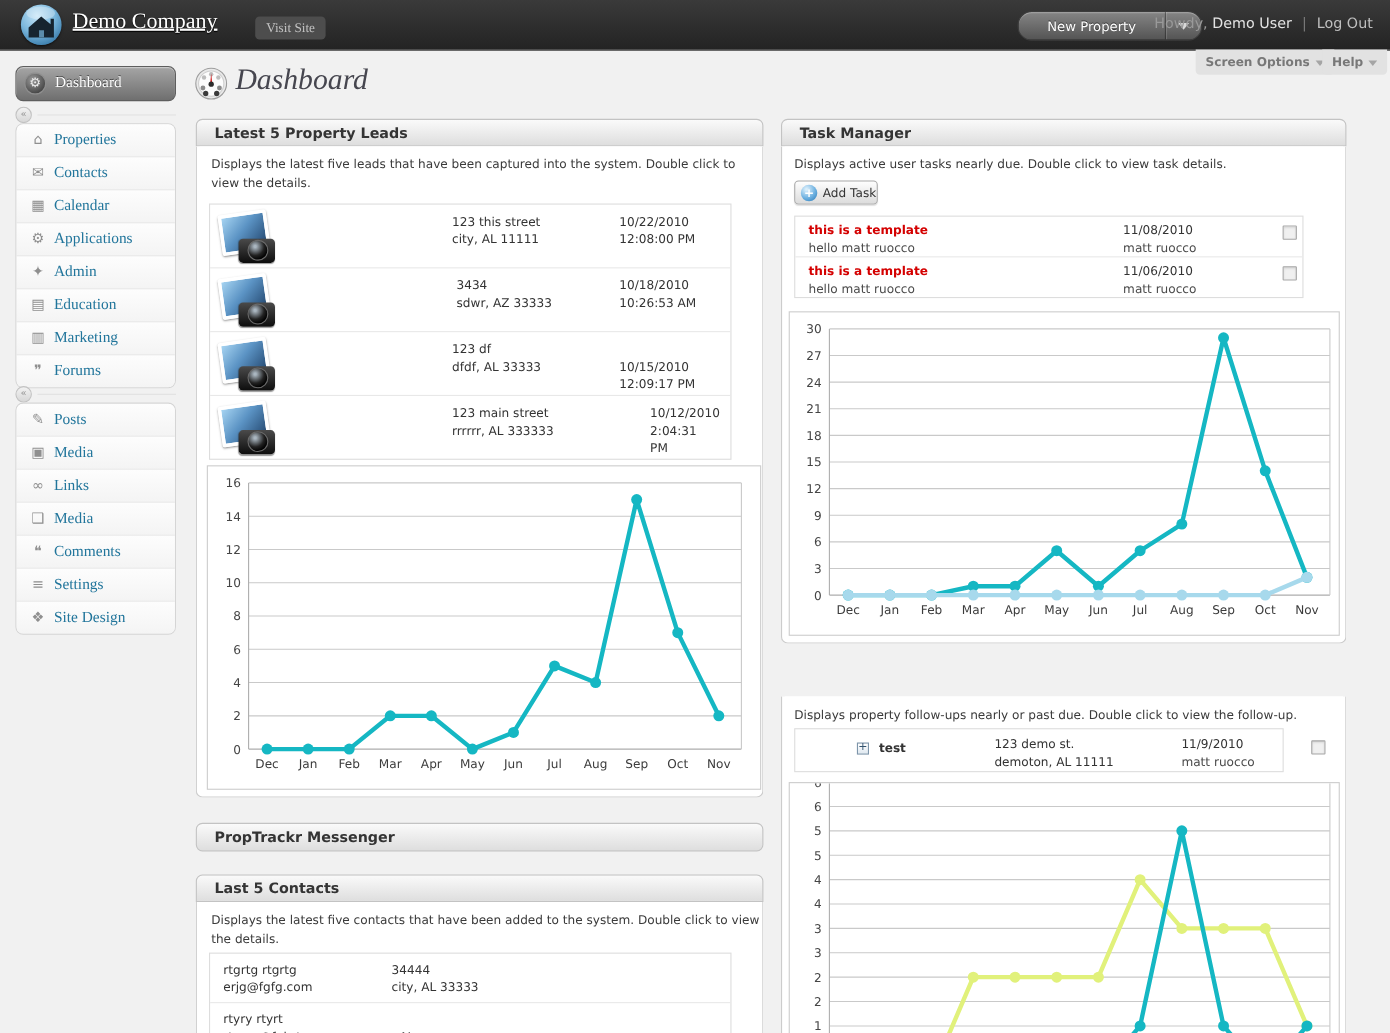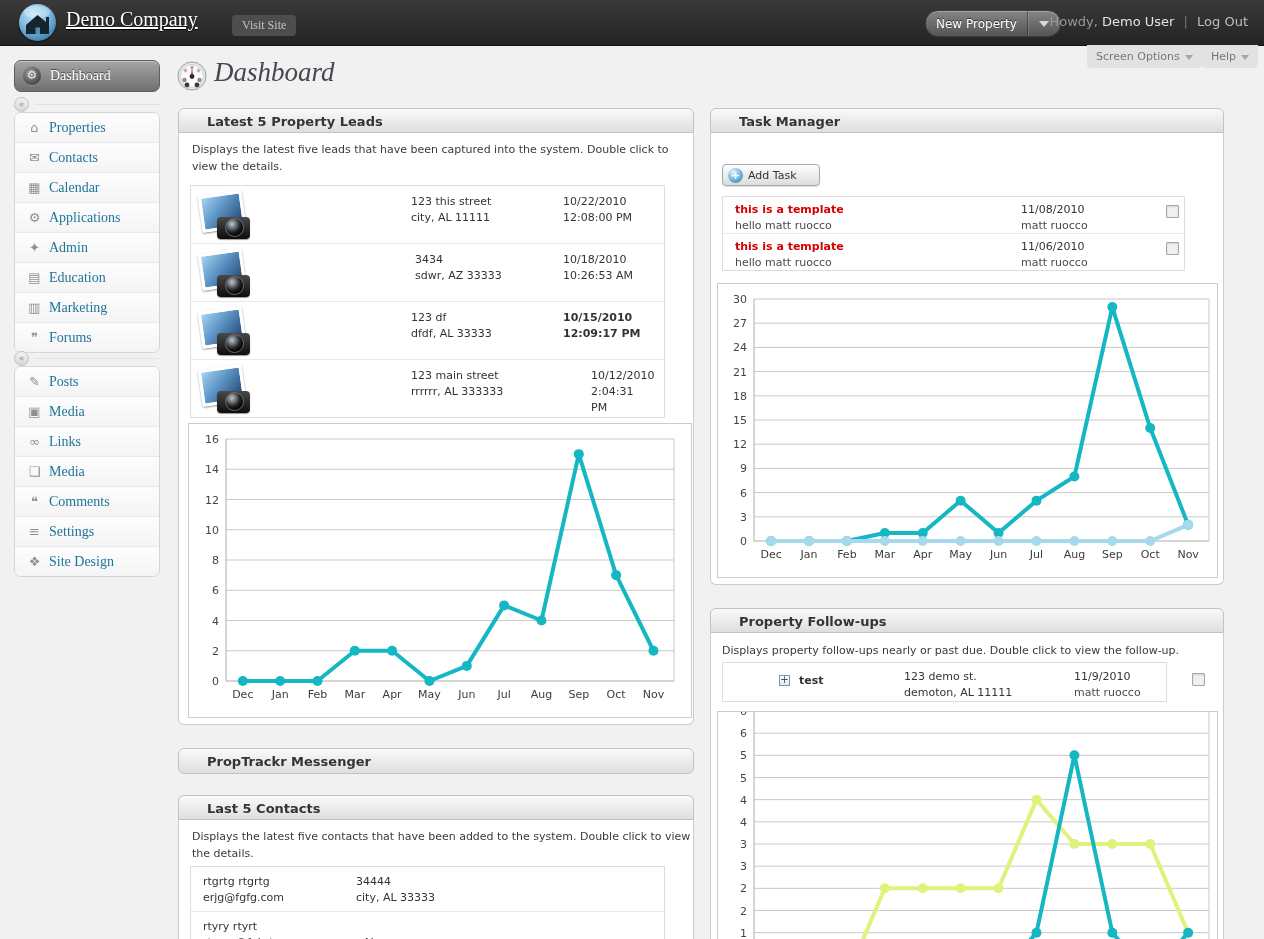--- a/index.html
+++ b/index.html
@@ -13,33 +13,33 @@
         background:radial-gradient(circle at 40% 28%,#c3e4f7 0%,#7cb8dd 45%,#3c7fae 80%,#2a5f87 100%);
         box-shadow:0 1px 2px rgba(0,0,0,.6);overflow:hidden;}
   .logo svg{display:block;}
   .company{position:absolute;left:66px;top:8px;font-family:"Liberation Serif",serif;
            font-size:20px;color:#fff;text-shadow:0 1px 1px #000;text-decoration:underline;}
   .visit{position:absolute;left:232px;top:15px;background:#4d4d4d;color:#c3c3c3;
          font-family:"Liberation Serif",serif;font-size:12px;padding:3px 10px;border-radius:4px;cursor:pointer;}
   .npbtn{position:absolute;left:925px;top:10px;height:25px;display:flex;align-items:stretch;
          border:1px solid #3c3c3c;border-radius:13px;overflow:hidden;
          background:linear-gradient(#858585,#545454);box-shadow:inset 0 1px 0 rgba(255,255,255,.25);cursor:pointer;}
-  .np-main{display:flex;align-items:center;padding:0 10px;color:#fff;font-size:12px;text-shadow:0 -1px 0 #333;}
+  .np-main{display:flex;align-items:center;padding:0 26px;color:#fff;font-size:12px;text-shadow:0 -1px 0 #333;}
   .np-arrow{display:flex;align-items:center;padding:0 11px;border-left:1px solid rgba(0,0,0,.35);
             box-shadow:inset 1px 0 0 rgba(255,255,255,.15);}
   .dn-arrow{width:0;height:0;border-left:5px solid transparent;border-right:5px solid transparent;
             border-top:6px solid #d9d9d9;}
   .howdy{position:absolute;right:16px;top:14px;font-size:13px;color:#999;}
   .howdy .user{color:#e3e3e3;cursor:pointer;}
   .howdy .sep{color:#777;margin:0 5px;}
   .howdy .logout{color:#bfbfbf;cursor:pointer;}
 
   
   .opt-tab{position:absolute;top:45px;background:#e2e2e2;color:#787878;font-size:11px;
-           padding:5px 9px;border-radius:0 0 4px 4px;cursor:pointer;white-space:nowrap;}
+           padding:5px 9px;border-radius:0 0 4px 4px;cursor:pointer;white-space:nowrap;font-weight:bold;}
   .opt-tab .tab-arrow{display:inline-block;width:0;height:0;margin-left:5px;
            border-left:4px solid transparent;border-right:4px solid transparent;border-top:5px solid #a5a5a5;}
 
   
   .side-dash{position:absolute;left:14px;top:60px;width:146px;height:32px;box-sizing:border-box;
              background:linear-gradient(#a5a5a5,#6f6f6f);border:1px solid #5e5e5e;border-radius:7px;
              display:flex;align-items:center;cursor:pointer;box-shadow:inset 0 1px 0 rgba(255,255,255,.35);}
   .gear-badge{width:18px;height:18px;margin:0 8px 0 7px;border-radius:50%;
               background:radial-gradient(circle at 38% 32%,#9a9a9a,#474747 75%);
               border:1px solid #8e8e8e;color:#e9e9e9;font-size:12px;line-height:17px;text-align:center;}
@@ -57,21 +57,21 @@
   .side-item:first-of-type{border-top:none;}
   .side-item .glyph{width:21px;text-align:center;color:#8f8f8f;font-size:13px;}
   .side-item .slabel{font-family:"Liberation Serif",serif;font-size:14px;color:#21759b;margin-left:4px;}
 
   
   .gauge{position:absolute;left:177px;top:61px;width:30px;height:30px;}
   .htitle{position:absolute;left:214px;top:57px;font-family:"Liberation Serif",serif;
           font-style:italic;font-size:27px;color:#46464f;}
 
   
-  .phead{position:absolute;box-sizing:border-box;height:25px;padding:5px 28px;
+  .phead{position:absolute;box-sizing:border-box;height:25px;padding:5px 16px;
          background:linear-gradient(#fafafa,#dedede);border:1px solid #c3c3c3;
          border-radius:6px 6px 0 0;font-size:13px;font-weight:bold;color:#343434;cursor:pointer;}
   .phead.solo{border-radius:6px;height:26px;}
   .pbody{position:absolute;box-sizing:border-box;background:#fff;border:1px solid #ccc;border-top:none;
          border-radius:0 0 6px 6px;}
   .desc{position:absolute;font-size:11px;color:#3a3a3a;line-height:1.5;}
 
   .listbox{position:absolute;box-sizing:border-box;background:#fff;border:1px solid #ddd;}
   .lead-row{position:relative;height:57px;border-top:1px solid #e8e8e8;cursor:pointer;}
   .lead-row:first-of-type{border-top:none;}
@@ -96,21 +96,21 @@
   .thumb .photo{position:absolute;left:3px;top:3px;width:38px;height:31px;border:3px solid #fff;border-radius:2px;
         background:linear-gradient(135deg,#a6d4f2 0%,#5b93c4 45%,#1e4067 100%);
         transform:rotate(-8deg);box-shadow:0 1px 2px rgba(0,0,0,.45);}
   .thumb .camera{position:absolute;right:3px;bottom:1px;width:33px;height:22px;border-radius:4px;
         background:linear-gradient(#4a4a4a,#0d0d0d);box-shadow:0 1px 1px rgba(0,0,0,.4);}
   .thumb .lens{position:absolute;right:9px;bottom:3px;width:17px;height:17px;border-radius:50%;
         border:1px solid #6a6a6a;background:radial-gradient(circle at 35% 30%,#aab6c0 6%,#222 50%,#000 75%);}
 
   
   .addtask{position:absolute;display:inline-flex;align-items:center;height:22px;box-sizing:border-box;
-           padding:0 22px 0 5px;background:linear-gradient(#fefefe,#dcdcdc);border:1px solid #a8a8a8;
+           padding:0 0 0 5px;background:linear-gradient(#fefefe,#dcdcdc);border:1px solid #a8a8a8;
            border-radius:4px;cursor:pointer;box-shadow:0 1px 1px rgba(0,0,0,.12);}
   .addtask .plus-circ{width:15px;height:15px;border-radius:50%;margin-right:5px;
            background:radial-gradient(circle at 35% 28%,#d9eefb 5%,#6cb0e0 55%,#2f7cb8 95%);
            color:#fff;font-weight:bold;font-size:11px;line-height:15px;text-align:center;}
   .addtask .plus-circ::before{content:"+";}
   .addtask .at-label{font-size:11px;color:#333;}
 
   
   .chart{position:absolute;box-sizing:border-box;background:#fff;border:1px solid #ccc;overflow:hidden;}
   .chart svg text{font-family:"DejaVu Sans",sans-serif;}
@@ -308,21 +308,21 @@
       <div class="lead-row">
         <div class="thumb">
           <div class="photo"></div>
           <div class="camera"></div>
           <div class="lens"></div>
         </div>
         <div class="cell" style="left:220px;top:8px;width:145px;">
           <div>123 df</div>
           <div>dfdf, AL 33333</div>
         </div>
-        <div class="cell" style="left:372px;top:8px;width:100px;font-weight:bold;">
+        <div class="cell" style="left:372px;top:24px;width:100px;">
           <div>10/15/2010</div>
           <div>12:09:17 PM</div>
         </div>
       </div>
 
       <div class="lead-row">
         <div class="thumb">
           <div class="photo"></div>
           <div class="camera"></div>
           <div class="lens"></div>
@@ -418,20 +418,21 @@
           <div>&nbsp;</div>
           <div>, AL</div>
         </div>
       </div>
     </div>
 
   <div class="phead" style="left:710px;top:108px;width:514px;">
     <span>Task Manager</span>
   </div>
   <div class="pbody" style="left:710px;top:133px;width:514px;height:452px;"></div>
+  <div class="desc" style="left:722px;top:142px;width:490px;">Displays active user tasks nearly due. Double click to view task details.</div>
 
   <div class="addtask" style="left:722px;top:164px;">
     <span class="plus-circ"></span>
     <span class="at-label">Add Task</span>
   </div>
 
   <div class="listbox" style="left:722px;top:196px;width:463px;">
 
       <div class="task-row">
         <div class="cell" style="left:12px;top:5px;width:250px;">
@@ -516,23 +517,20 @@
         <circle cx="204.72916666666666" cy="257" r="5" fill="#a7d9ec"></circle>
         <circle cx="242.64583333333334" cy="257" r="5" fill="#a7d9ec"></circle>
         <circle cx="280.5625" cy="257" r="5" fill="#a7d9ec"></circle>
         <circle cx="318.4791666666667" cy="257" r="5" fill="#a7d9ec"></circle>
         <circle cx="356.3958333333333" cy="257" r="5" fill="#a7d9ec"></circle>
         <circle cx="394.3125" cy="257" r="5" fill="#a7d9ec"></circle>
         <circle cx="432.2291666666667" cy="257" r="5" fill="#a7d9ec"></circle>
         <circle cx="470.1458333333333" cy="240.86666666666667" r="5" fill="#a7d9ec"></circle>
       </svg></div>
 
-  <div class="phead" style="left:710px;top:608px;width:514px;">
-    <span>Property Follow-ups</span>
-  </div>
   <div class="pbody" style="left:710px;top:633px;width:514px;height:400px;"></div>
   <div class="desc" style="left:722px;top:643px;width:490px;">Displays property follow-ups nearly or past due. Double click to view the follow-up.</div>
 
   <div class="listbox" style="left:722px;top:662px;width:445px;padding-left:48px;">
 
       <div class="fu-row">
         <span class="plusbox" style="left:8px;top:12px;"></span>
         <div class="cell bold" style="left:28px;top:10px;width:95px;">test</div>
         <div class="cell" style="left:133px;top:6px;width:160px;">
           <div>123 demo st.</div>

